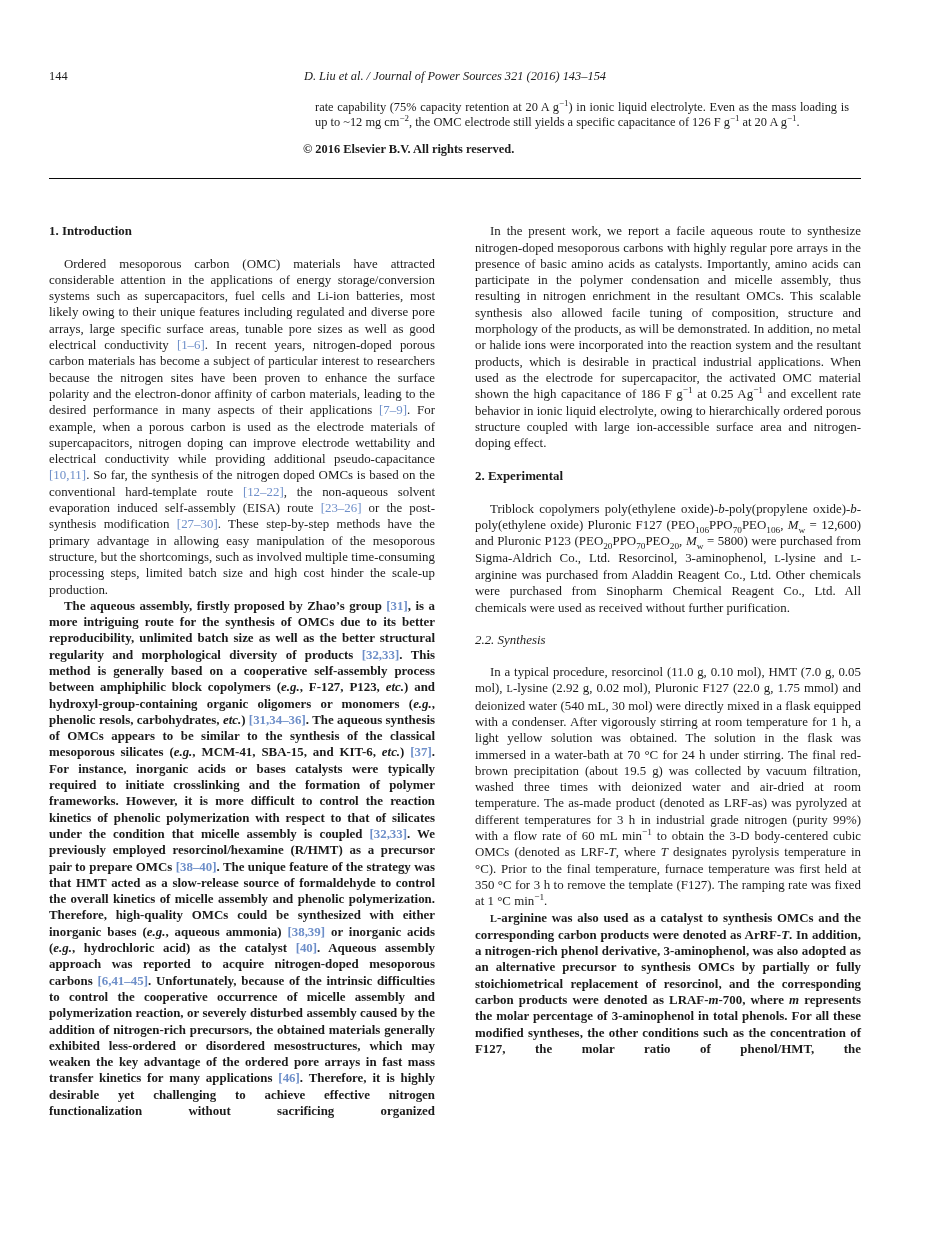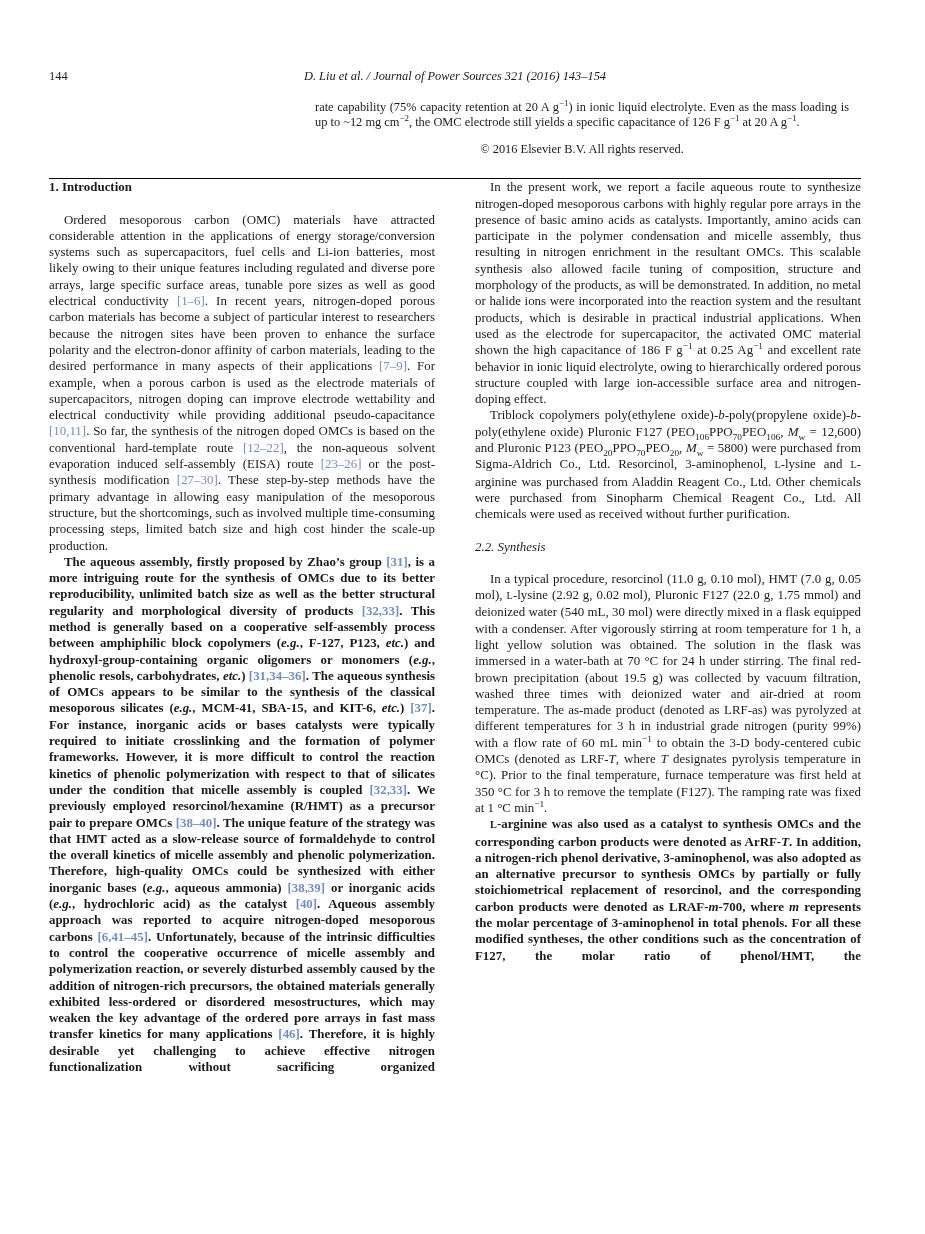--- a/index.html
+++ b/index.html
@@ -16,25 +16,25 @@
     font-size: 12.4px; line-height: 14px; text-align: center;
   }
   .pagenum { position: absolute; left: 0; top: 0; font-style: normal; }
   .journal-ref { font-style: italic; }
 
   .abstract-tail {
     width: 558px; margin: 17px 0 0 auto;
     font-size: 12.4px; line-height: 15.1px;
   }
   .abstract-text { margin: 12px; text-align: justify; }
-  .copyright { margin: 4px 0 0 0; text-align: center; }
+  .copyright { margin: 4px 0 0 0; text-align: left; font-weight: bold; }
 
   .divider { border: none; border-top: 1.5px solid #0a0a0a; margin: 21px 0 0 0; }
 
-  .columns { display: flex; gap: 40px; }
+  .columns { display: flex; gap: 40px; margin-top: 44px; }
   .col {
     width: 398px; font-size: 12.9px; line-height: 16.3px;
     text-align: justify; hyphens: auto; -webkit-hyphens: auto;
   }
   .col > :first-child { margin-top: 0 !important; }
 
   .sec-heading { font-size: 12.9px; font-weight: bold; font-style: normal; margin: 17px 0 16px 0; }
   .subsec-heading { font-size: 12.9px; font-weight: normal; font-style: italic; margin: 16px 0 16px 0; }
   .para { margin: 0; }
   .para.indent { text-indent: 15px; }
@@ -64,20 +64,21 @@
   <hr class="divider">
 
   <div class="columns">
     <div class="col">
         <h2 class="sec-heading">1. Introduction</h2>
         <p class="para indent"><span>Ordered mesoporous carbon (OMC) materials have attracted considerable attention in the applications of energy storage/conversion systems such as supercapacitors, fuel cells and Li-ion batteries, most likely owing to their unique features including regulated and diverse pore arrays, large specific surface areas, tunable pore sizes as well as good electrical conductivity </span><span class="cite">[1–6]</span><span>. In recent years, nitrogen-doped porous carbon materials has become a subject of particular interest to researchers because the nitrogen sites have been proven to enhance the surface polarity and the electron-donor affinity of carbon materials, leading to the desired performance in many aspects of their applications </span><span class="cite">[7–9]</span><span>. For example, when a porous carbon is used as the electrode materials of supercapacitors, nitrogen doping can improve electrode wettability and electrical conductivity while providing additional pseudo-capacitance </span><span class="cite">[10,11]</span><span>. So far, the synthesis of the nitrogen doped OMCs is based on the conventional hard-template route </span><span class="cite">[12–22]</span><span>, the non-aqueous solvent evaporation induced self-assembly (EISA) route </span><span class="cite">[23–26]</span><span> or the post-synthesis modification </span><span class="cite">[27–30]</span><span>. These step-by-step methods have the primary advantage in allowing easy manipulation of the mesoporous structure, but the shortcomings, such as involved multiple time-consuming processing steps, limited batch size and high cost hinder the scale-up production.</span></p>
         <p class="para indent jlast"><span>The aqueous assembly, firstly proposed by Zhao’s group </span><span class="cite">[31]</span><span>, is a more intriguing route for the synthesis of OMCs due to its better reproducibility, unlimited batch size as well as the better structural regularity and morphological diversity of products </span><span class="cite">[32,33]</span><span>. This method is generally based on a cooperative self-assembly process between amphiphilic block copolymers (</span><span class="it">e.g.</span><span>, F-127, P123, </span><span class="it">etc.</span><span>) and hydroxyl-group-containing organic oligomers or monomers (</span><span class="it">e.g.</span><span>, phenolic resols, carbohydrates, </span><span class="it">etc.</span><span>) </span><span class="cite">[31,34–36]</span><span>. The aqueous synthesis of OMCs appears to be similar to the synthesis of the classical mesoporous silicates (</span><span class="it">e.g.</span><span>, MCM-41, SBA-15, and KIT-6, </span><span class="it">etc.</span><span>) </span><span class="cite">[37]</span><span>. For instance, inorganic acids or bases catalysts were typically required to initiate crosslinking and the formation of polymer frameworks. However, it is more difficult to control the reaction kinetics of phenolic polymerization with respect to that of silicates under the condition that micelle assembly is coupled </span><span class="cite">[32,33]</span><span>. We previously employed resorcinol/hexamine (R/HMT) as a precursor pair to prepare OMCs </span><span class="cite">[38–40]</span><span>. The unique feature of the strategy was that HMT acted as a slow-release source of formaldehyde to control the overall kinetics of micelle assembly and phenolic polymerization. Therefore, high-quality OMCs could be synthesized with either inorganic bases (</span><span class="it">e.g.</span><span>, aqueous ammonia) </span><span class="cite">[38,39]</span><span> or inorganic acids (</span><span class="it">e.g.</span><span>, hydrochloric acid) as the catalyst </span><span class="cite">[40]</span><span>. Aqueous assembly approach was reported to acquire nitrogen-doped mesoporous carbons </span><span class="cite">[6,41–45]</span><span>. Unfortunately, because of the intrinsic difficulties to control the cooperative occurrence of micelle assembly and polymerization reaction, or severely disturbed assembly caused by the addition of nitrogen-rich precursors, the obtained materials generally exhibited less-ordered or disordered mesostructures, which may weaken the key advantage of the ordered pore arrays in fast mass transfer kinetics for many applications </span><span class="cite">[46]</span><span>. Therefore, it is highly desirable yet challenging to achieve effective nitrogen functionalization without sacrificing organized</span></p>
       </div>
     <div class="col">
         <p class="para indent"><span>In the present work, we report a facile aqueous route to synthesize nitrogen-doped mesoporous carbons with highly regular pore arrays in the presence of basic amino acids as catalysts. Importantly, amino acids can participate in the polymer condensation and micelle assembly, thus resulting in nitrogen enrichment in the resultant OMCs. This scalable synthesis also allowed facile tuning of composition, structure and morphology of the products, as will be demonstrated. In addition, no metal or halide ions were incorporated into the reaction system and the resultant products, which is desirable in practical industrial applications. When used as the electrode for supercapacitor, the activated OMC material shown the high capacitance of 186 F g</span><span class="sup">−1</span><span> at 0.25 Ag</span><span class="sup">−1</span><span> and excellent rate behavior in ionic liquid electrolyte, owing to hierarchically ordered porous structure coupled with large ion-accessible surface area and nitrogen-doping effect.</span></p>
+        <h2 class="sec-heading">2. Experimental</h2>
         <p class="para indent"><span>Triblock copolymers poly(ethylene oxide)-</span><span class="it">b</span><span>-poly(propylene oxide)-</span><span class="it">b</span><span>-poly(ethylene oxide) Pluronic F127 (PEO</span><span class="sub">106</span><span>PPO</span><span class="sub">70</span><span>PEO</span><span class="sub">106</span><span>, </span><span class="it">M</span><span class="sub">w</span><span> = 12,600) and Pluronic P123 (PEO</span><span class="sub">20</span><span>PPO</span><span class="sub">70</span><span>PEO</span><span class="sub">20</span><span>, </span><span class="it">M</span><span class="sub">w</span><span> = 5800) were purchased from Sigma-Aldrich Co., Ltd. Resorcinol, 3-aminophenol, </span><span class="sc">L</span><span>-lysine and </span><span class="sc">L</span><span>-arginine was purchased from Aladdin Reagent Co., Ltd. Other chemicals were purchased from Sinopharm Chemical Reagent Co., Ltd. All chemicals were used as received without further purification.</span></p>
         <h3 class="subsec-heading">2.2. Synthesis</h3>
         <p class="para indent"><span>In a typical procedure, resorcinol (11.0 g, 0.10 mol), HMT (7.0 g, 0.05 mol), </span><span class="sc">L</span><span>-lysine (2.92 g, 0.02 mol), Pluronic F127 (22.0 g, 1.75 mmol) and deionized water (540 mL, 30 mol) were directly mixed in a flask equipped with a condenser. After vigorously stirring at room temperature for 1 h, a light yellow solution was obtained. The solution in the flask was immersed in a water-bath at 70 °C for 24 h under stirring. The final red-brown precipitation (about 19.5 g) was collected by vacuum filtration, washed three times with deionized water and air-dried at room temperature. The as-made product (denoted as LRF-as) was pyrolyzed at different temperatures for 3 h in industrial grade nitrogen (purity 99%) with a flow rate of 60 mL min</span><span class="sup">−1</span><span> to obtain the 3-D body-centered cubic OMCs (denoted as LRF-</span><span class="it">T</span><span>, where </span><span class="it">T</span><span> designates pyrolysis temperature in °C). Prior to the final temperature, furnace temperature was first held at 350 °C for 3 h to remove the template (F127). The ramping rate was fixed at 1 °C min</span><span class="sup">−1</span><span>.</span></p>
         <p class="para indent jlast"><span class="sc">L</span><span>-arginine was also used as a catalyst to synthesis OMCs and the corresponding carbon products were denoted as ArRF-</span><span class="it">T</span><span>. In addition, a nitrogen-rich phenol derivative, 3-aminophenol, was also adopted as an alternative precursor to synthesis OMCs by partially or fully stoichiometrical replacement of resorcinol, and the corresponding carbon products were denoted as LRAF-</span><span class="it">m</span><span>-700, where </span><span class="it">m</span><span> represents the molar percentage of 3-aminophenol in total phenols. For all these modified syntheses, the other conditions such as the concentration of F127, the molar ratio of phenol/HMT, the</span></p>
       </div>
   </div>
 
 </div>
 
 </body></html>

